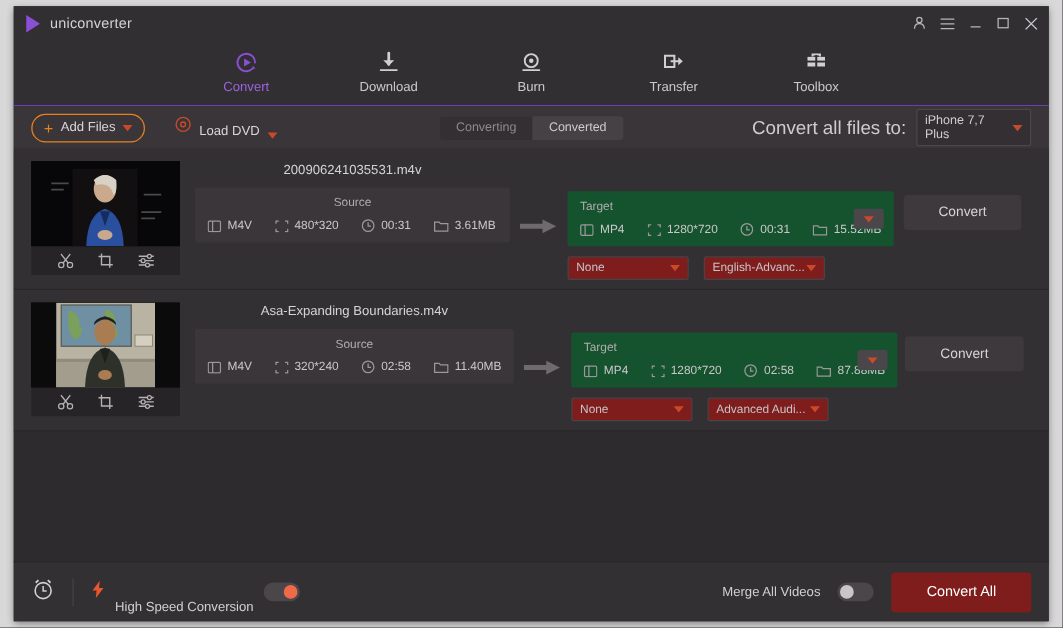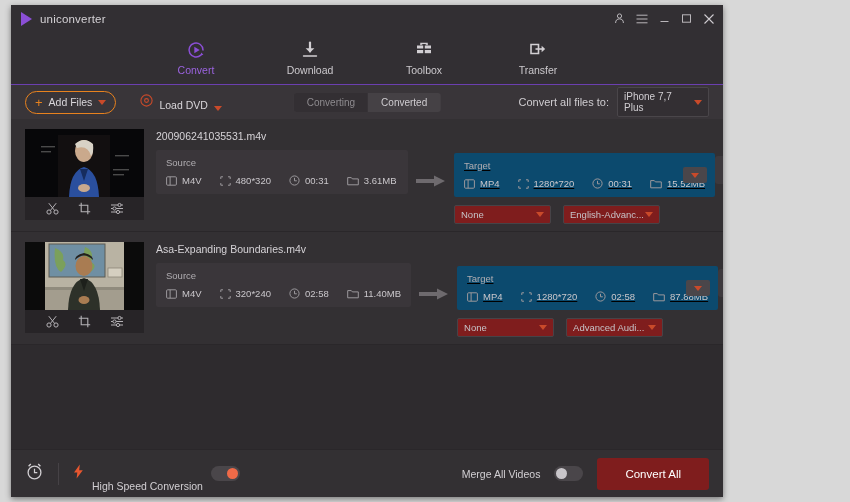--- a/index.html
+++ b/index.html
@@ -5,21 +5,21 @@
   * { box-sizing: border-box; margin: 0; padding: 0; }
   body {
     width: 850px; height: 502px;
     background: #d8d8d8;
     font-family: "Liberation Sans", sans-serif;
     overflow: hidden;
   }
   .app-window {
     position: absolute;
     left: 11px; top: 5px;
-    width: 712px; height: 492px;
+    width: 828px; height: 492px;
     background: #2e2b2e;
     display: flex; flex-direction: column;
     box-shadow: 0 2px 6px rgba(0,0,0,.45);
   }
 
   
   .titlebar {
     height: 27px; background: #322f33;
     display: flex; align-items: center;
     flex: 0 0 27px; position: relative;
@@ -82,21 +82,21 @@
     position: absolute; left: 50%; transform: translateX(-50%);
     display: flex; background: #454145; border-radius: 3px; overflow: hidden;
   }
   .seg div {
     font-size: 10px; padding: 4px 13px; color: #cfccd0; cursor: pointer;
   }
   .seg div.active { background: #332f33; color: #8e8b8f; }
   .convert-all-to {
     position: absolute; right: 14px; display: flex; align-items: center; gap: 8px;
   }
-  .cat-label { color: #cfccd0; font-size: 11px; }
+  .cat-label { color: #cfccd0; font-size: 15px; }
   .cat-select {
     display: flex; align-items: center; justify-content: space-between;
     background: #332f33; border: 1px solid #4a464a; border-radius: 2px;
     width: 92px; padding: 3px 6px; cursor: pointer;
   }
   .cat-select span { color: #d0cdd1; font-size: 10px; }
 
   
   .list-area { flex: 1; background: #2e2b2e; overflow: hidden; }
   .file-row {
@@ -109,27 +109,27 @@
   .thumb {
     width: 119px; height: 68px; background: #000;
     position: relative; overflow: hidden;
   }
   .thumb svg { display: block; }
   .thumb-tools {
     width: 119px; height: 23px; background: #272427;
     display: flex; align-items: center; justify-content: center; gap: 19px;
   }
   .tool-ico { cursor: pointer; display: flex; }
-  .meta-col { flex: 0 0 252px; margin-left: 12px; }
+  .meta-col { flex: 0 0 252px; margin-left: 12px; text-align: center; }
   .fname { color: #d6d3d7; font-size: 10.5px; margin-bottom: 8px; margin-top: 1px; }
   .info-card {
     background: #3a363a; border-radius: 2px;
     padding: 7px 10px 8px 10px; position: relative;
   }
-  .info-card.target { background: #0c4a6e; text-decoration: underline; }
+  .info-card.target { background: #14532d; }
   .card-title { color: #b0adb1; font-size: 9.5px; margin-bottom: 7px; }
   .card-stats { display: flex; align-items: center; }
   .stat { display: flex; align-items: center; gap: 5px; }
   .stat span { color: #cac7cb; font-size: 9.5px; white-space: nowrap; }
   .stat + .stat { margin-left: 18px; }
   .arrow-col {
     flex: 0 0 46px; display: flex; align-items: center;
     justify-content: center; height: 68px; margin-top: 18px;
   }
   .target-col { flex: 0 0 255px; margin-top: 24px; position: relative; }
@@ -234,37 +234,47 @@
             <path d="M10 2.5v9" stroke="#d2cfd3" stroke-width="2.2" stroke-linecap="round"></path>
             <path d="M5.6 8.2L10 12.6l4.4-4.4z" fill="#d2cfd3"></path>
             <path d="M3.5 16h13" stroke="#d2cfd3" stroke-width="1.4" stroke-linecap="round"></path>
           </svg>
       </div>
       <div class="nav-label">Download</div>
     </div>
     <div class="nav-item">
       <div class="nav-ico">
         <svg width="20" height="20" viewBox="0 0 20 20">
-            <path d="M7 5.2V3.6h6v1.6" fill="none" stroke="#d2cfd3" stroke-width="1.5"></path>
-            <rect x="3" y="5.5" width="14" height="3" fill="#d2cfd3"></rect>
-            <rect x="3" y="10" width="14" height="3.2" fill="#d2cfd3"></rect>
-            <path d="M10 4v11" stroke="#322f33" stroke-width="1.6"></path>
-          </svg>
-      </div>
-      <div class="nav-label">Toolbox</div>
+            <circle cx="10" cy="8.5" r="5.2" fill="none" stroke="#d2cfd3" stroke-width="1.5"></circle>
+            <circle cx="10" cy="8.5" r="1.8" fill="#d2cfd3"></circle>
+            <path d="M3.5 16h13" stroke="#d2cfd3" stroke-width="1.4" stroke-linecap="round"></path>
+          </svg>
+      </div>
+      <div class="nav-label">Burn</div>
     </div>
     <div class="nav-item">
       <div class="nav-ico">
         <svg width="20" height="20" viewBox="0 0 20 20">
             <path d="M3 4.5h7.5v9H3z" fill="none" stroke="#d2cfd3" stroke-width="1.6"></path>
             <path d="M7.5 9h8.5" stroke="#d2cfd3" stroke-width="1.6"></path>
             <path d="M13.6 5.8L17.2 9l-3.6 3.2z" fill="#d2cfd3"></path>
           </svg>
       </div>
       <div class="nav-label">Transfer</div>
+    </div>
+    <div class="nav-item">
+      <div class="nav-ico">
+        <svg width="20" height="20" viewBox="0 0 20 20">
+            <path d="M7 5.2V3.6h6v1.6" fill="none" stroke="#d2cfd3" stroke-width="1.5"></path>
+            <rect x="3" y="5.5" width="14" height="3" fill="#d2cfd3"></rect>
+            <rect x="3" y="10" width="14" height="3.2" fill="#d2cfd3"></rect>
+            <path d="M10 4v11" stroke="#322f33" stroke-width="1.6"></path>
+          </svg>
+      </div>
+      <div class="nav-label">Toolbox</div>
     </div>
   </div>
 
   <div class="toolbar">
     <div class="add-files">
       <div class="plus">+</div>
       <div class="lbl">Add Files</div>
       <div class="caret"></div>
     </div>
     <div class="load-dvd">

